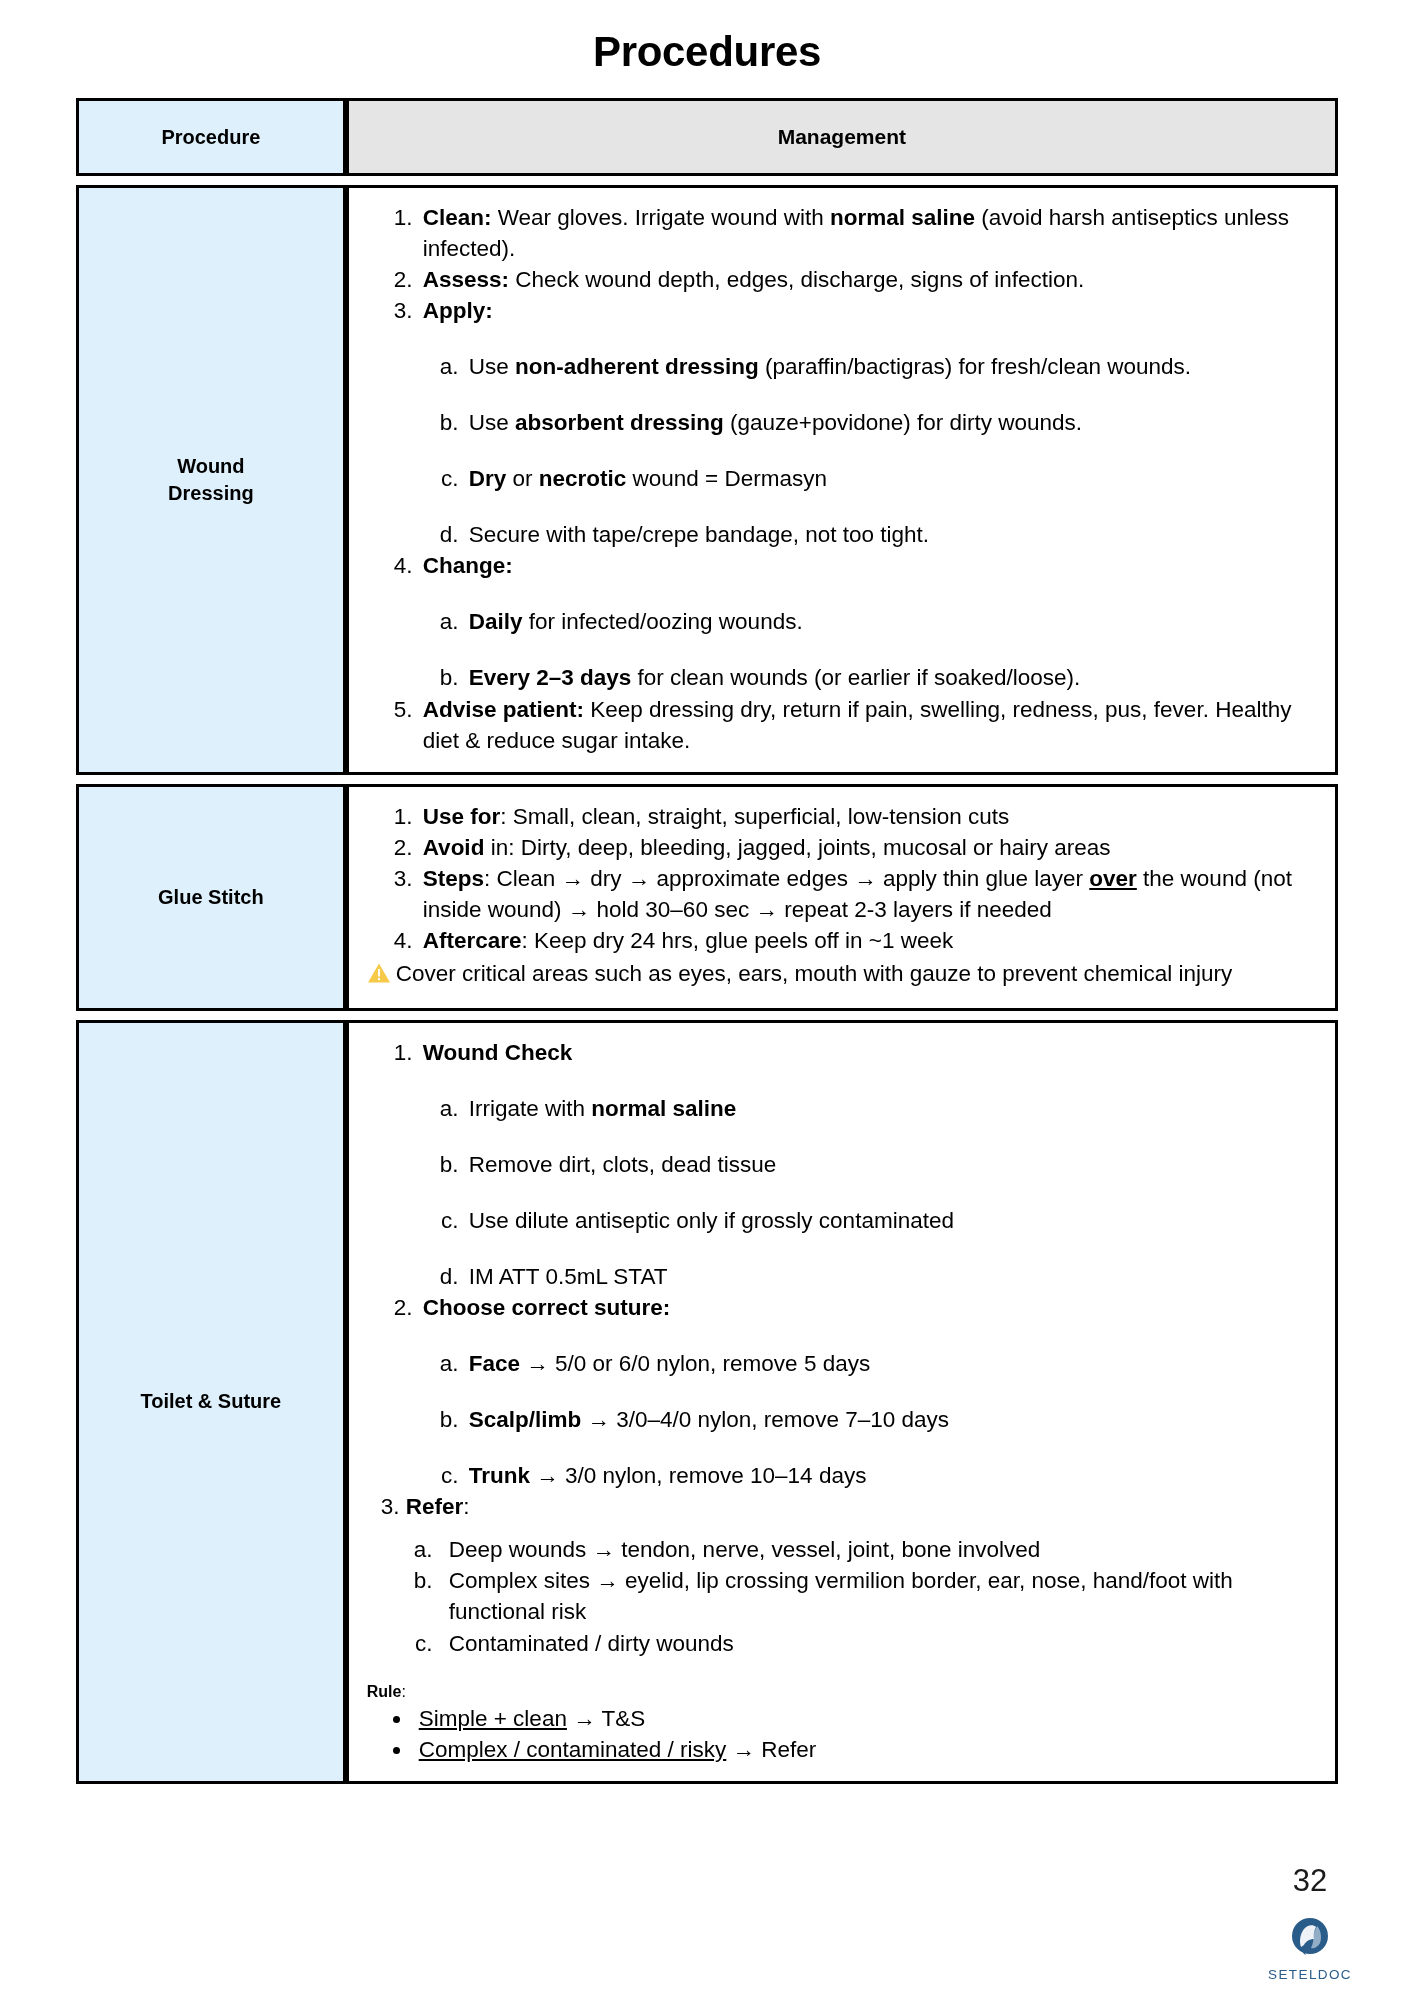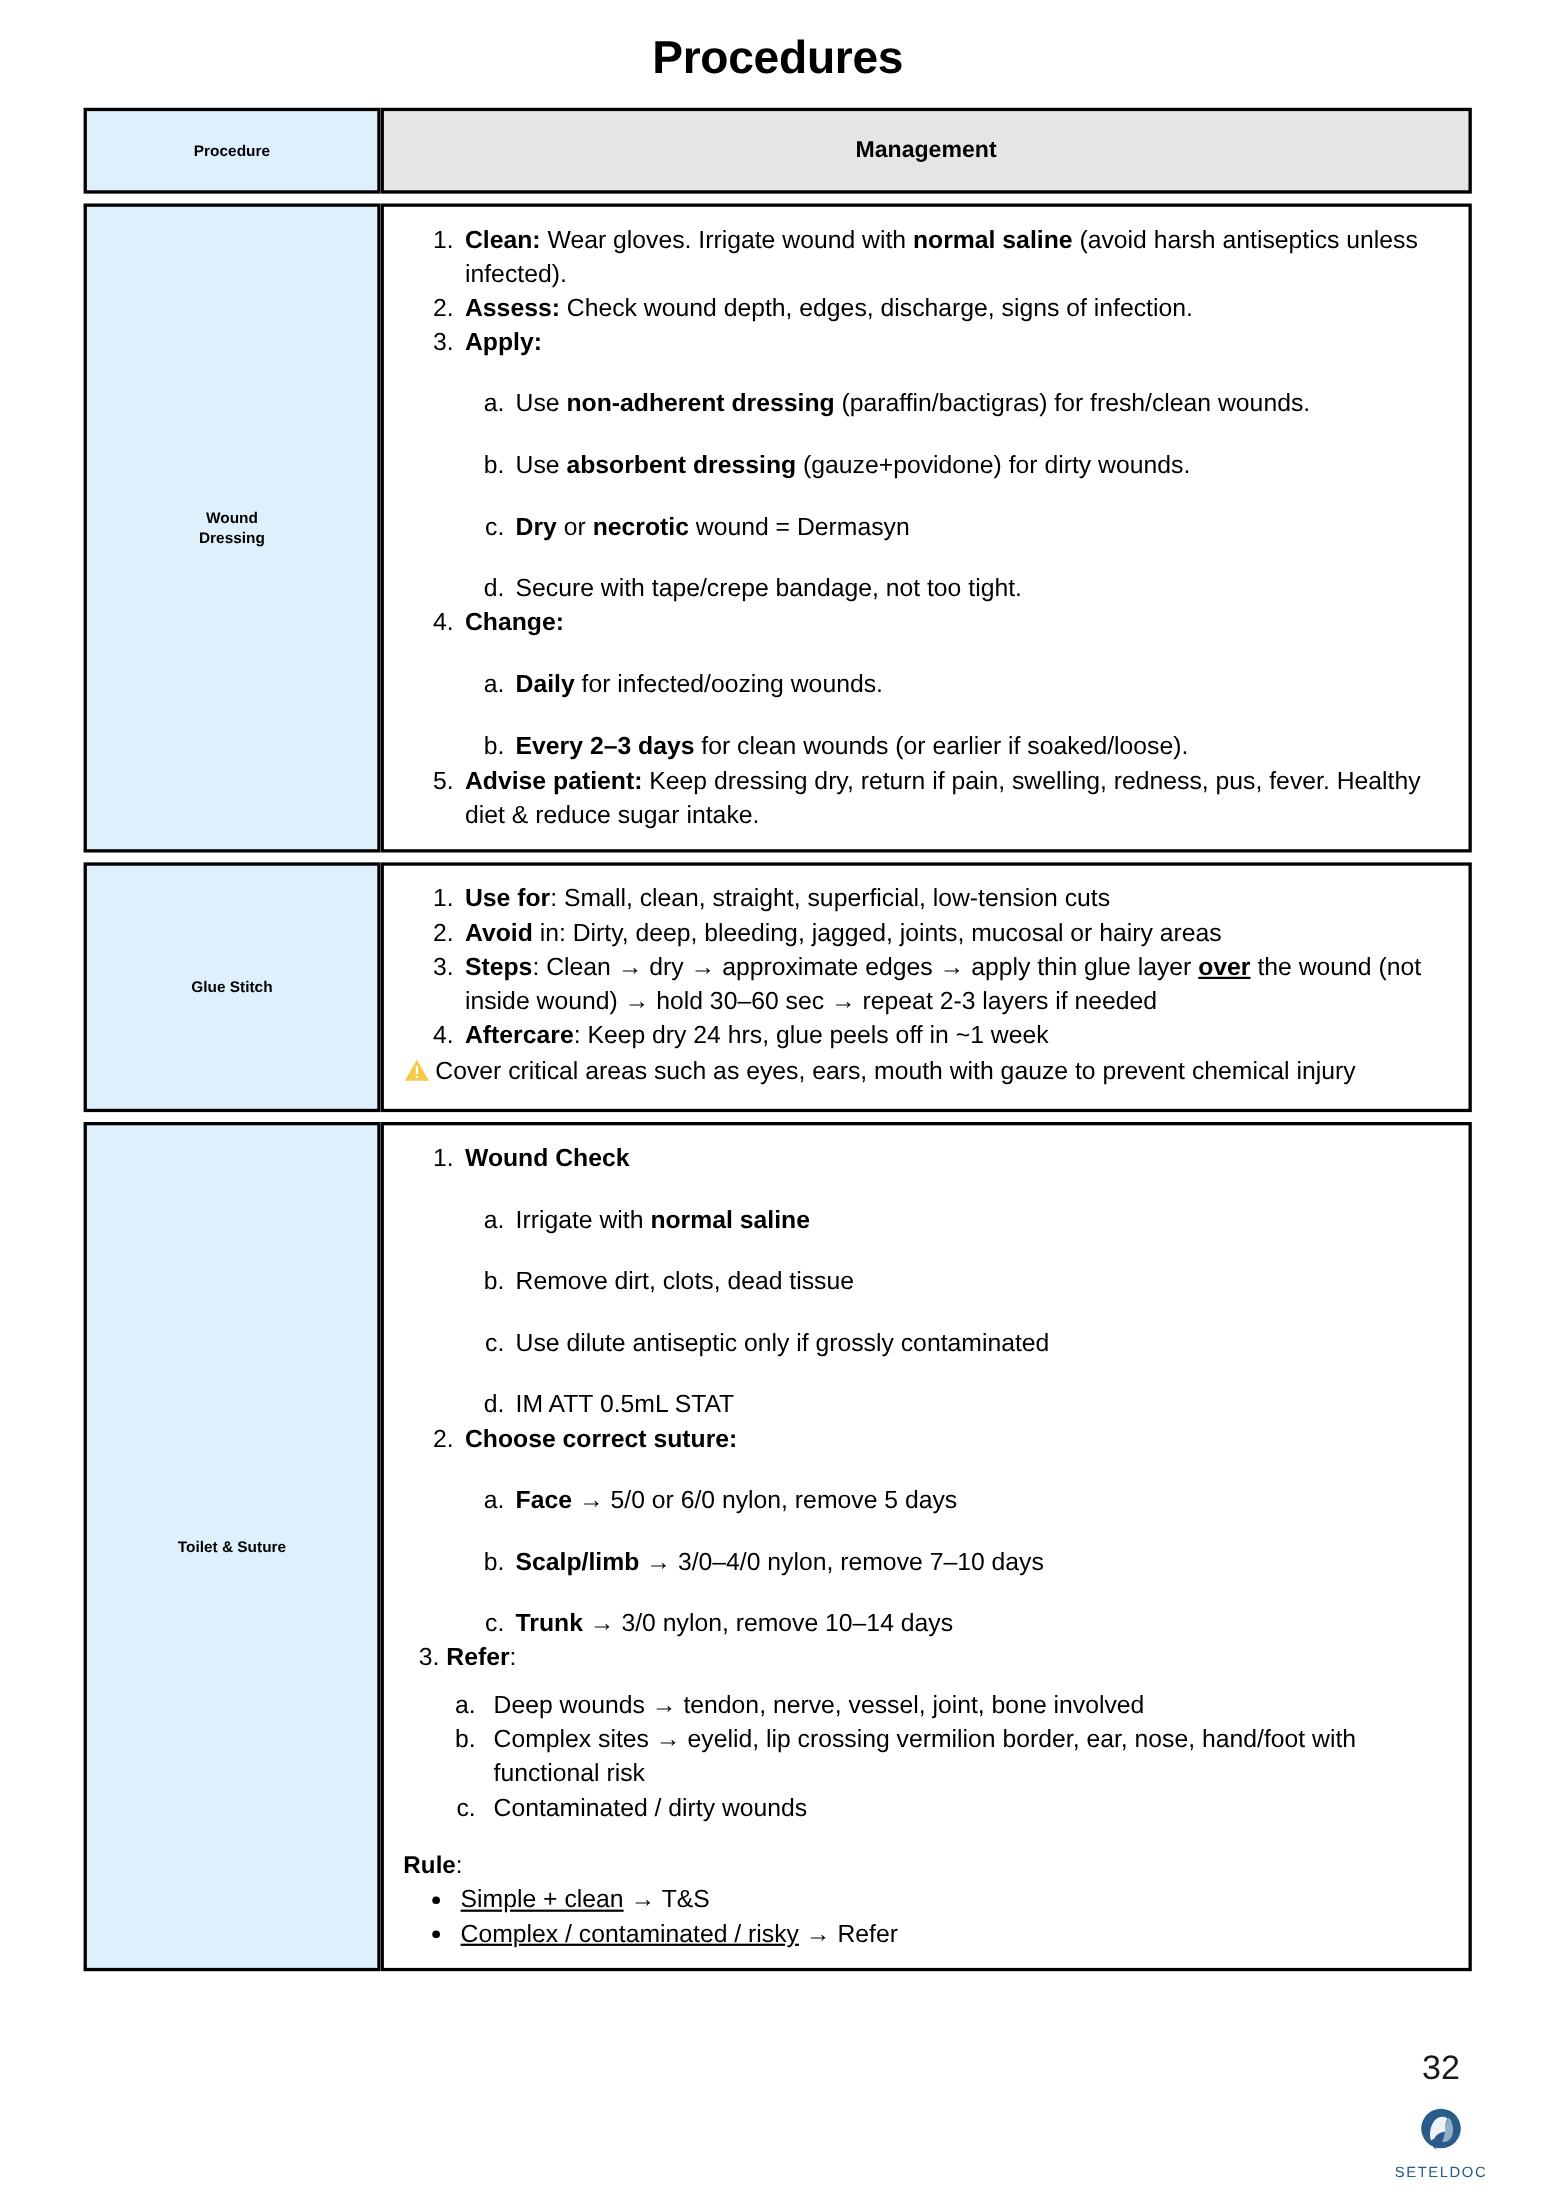--- a/index.html
+++ b/index.html
@@ -54,21 +54,21 @@
     border: none;
     height: 9px;
     padding: 0;
   }
 
   th.col-procedure, td.cell-procedure {
     width: 268px;
     background: #ddf0fb;
     text-align: center;
     font-weight: bold;
-    font-size: 14px;
+    font-size: 20px;
     line-height: 1.35;
     padding: 10px 6px;
   }
 
   th.col-management {
     width: 986px;
     background: #e5e5e5;
     text-align: center;
     font-weight: bold;
     font-size: 21px;
@@ -129,21 +129,21 @@
   }
   .warn-icon {
     display: inline-block;
     vertical-align: -3px;
     margin-right: 5px;
   }
 
   .rule-head {
     margin-top: 22px;
     padding-left: 0px;
-    font-size: 22px;
+    font-size: 16px;
   }
 
   .refer-block {
     list-style: none;
     padding-left: 0;
     margin: 0;
   }
   .refer-head {
     padding-left: 14px;
     text-indent: -0px;

